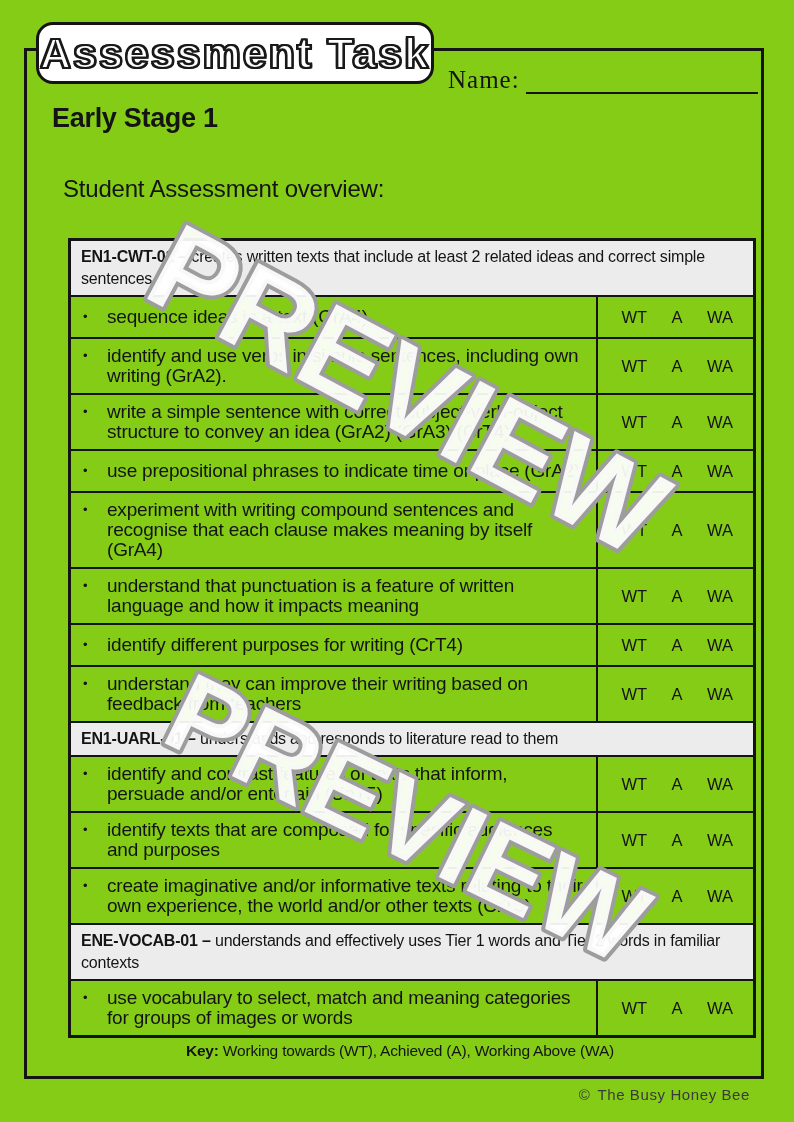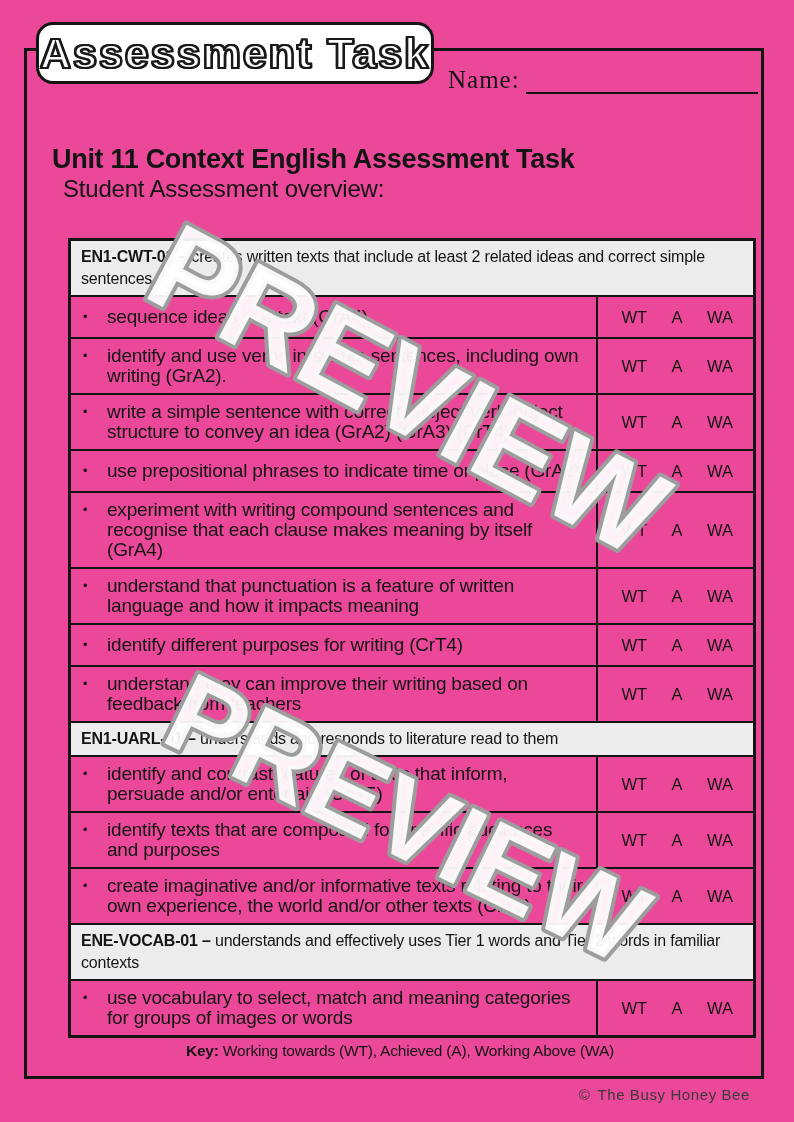--- a/index.html
+++ b/index.html
@@ -4,21 +4,21 @@
 <style>
   :root{
     --border:#141414;
     --section-bg:#ececec;
     --wm-stroke:#9d9d9d;
     --wm-fill:#ffffff;
   }
   *{margin:0;padding:0;box-sizing:border-box;}
   html,body{background:#fff;}
   body{font-family:"Liberation Sans","DejaVu Sans",sans-serif;color:#141414;}
-  .page{position:relative;width:794px;height:1122px;background:#ec4899;overflow:hidden;}
+  .page{position:relative;width:794px;height:1122px;background:#84cc16;overflow:hidden;}
 
   
   .frame{position:absolute;left:24px;top:48px;width:740px;height:1031px;border:3px solid var(--border);background:transparent;}
 
   
   .banner{position:absolute;left:36px;top:22px;width:398px;height:62px;background:#fff;border:3.5px solid var(--border);border-radius:17px;display:flex;align-items:center;justify-content:center;z-index:6;}
   .banner-text{font-size:43px;font-weight:bold;letter-spacing:2px;color:#fff;-webkit-text-stroke:2.2px #191919;text-shadow:-1.4px -1.4px 0 #191919,1.4px -1.4px 0 #191919,-1.4px 1.4px 0 #191919,1.4px 1.4px 0 #191919;white-space:nowrap;}
 
   
   .name-row{position:absolute;left:448px;top:66px;display:flex;align-items:flex-end;z-index:6;font-family:Liberation Serif, serif;}
@@ -62,21 +62,21 @@
 
   <div class="banner">
     <span class="banner-text">Assessment Task</span>
   </div>
 
   <div class="name-row">
     <span class="name-label">Name:</span>
     <span class="name-line"></span>
   </div>
 
-  <div class="h-unit">Unit 11 Context English Assessment Task</div>
+  <div class="h-stage">Early Stage 1</div>
   <div class="h-overview">Student Assessment overview:</div>
 
   <div class="tbl-wrap">
     <table>
       <colgroup>
           <col style="width:527px">
           <col style="width:158px">
         </colgroup>
       <tbody id="tbl-body">
           <tr>

